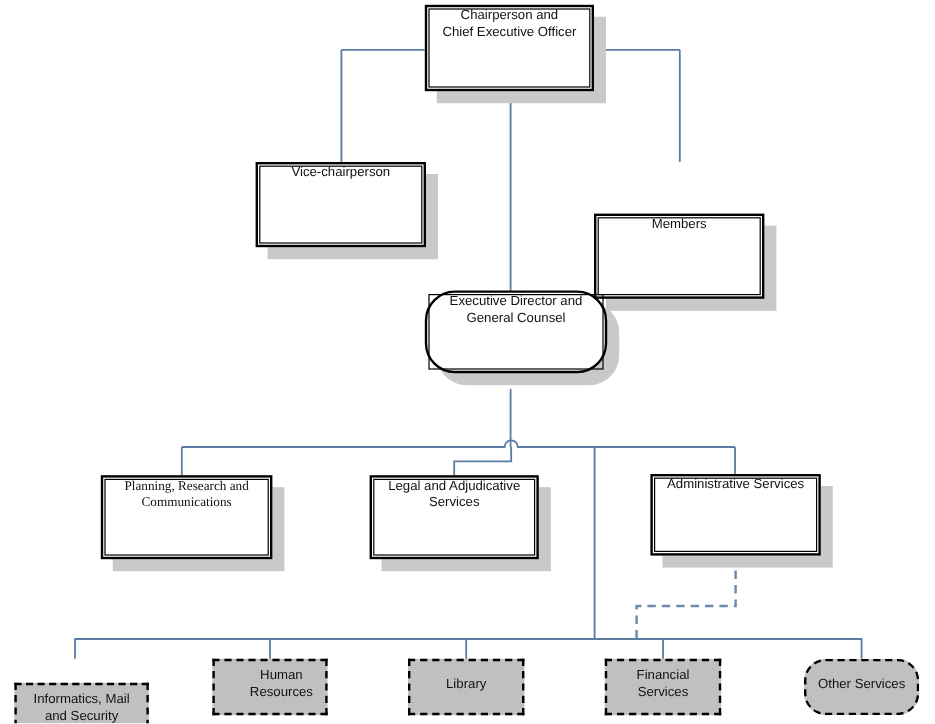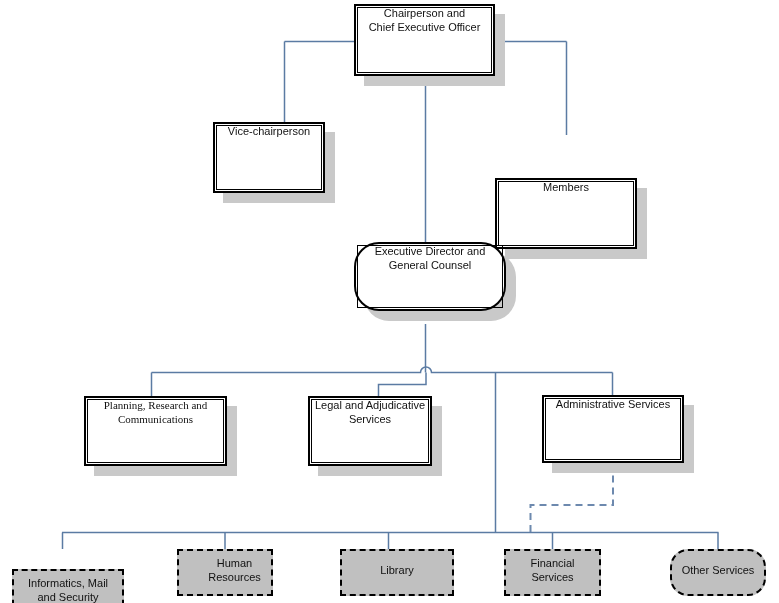--- a/index.html
+++ b/index.html
@@ -83,52 +83,52 @@
     <line x1="718" y1="532.5" x2="718" y2="549" stroke="#5b7ba3" stroke-width="1.5"></line>
 
     <path d="M613 463.5 V505 H530.5 V532" fill="none" stroke="#6d89ae" stroke-width="2" stroke-dasharray="7 5"></path>
   </svg>
 
   <div class="wbox" style="left:354px; top:4px; width:141px; height:72px;">
     <span class="lbl">Chairperson and
 Chief Executive Officer</span>
   </div>
 
-  <div class="wbox" style="left:213px; top:122px; width:112px; height:71px;">
+  <div class="wbox" style="left:213px; top:135px; width:142px; height:71px;">
     <span class="lbl">Vice-chairperson</span>
   </div>
   <div class="wbox" style="left:495px; top:135px; width:142px; height:71px;margin-top:43px;">
     <span class="lbl">Members</span>
   </div>
 
   <div class="wbox" style="left:354px; top:242px; width:152px; height:69px;border-radius:25px;">
     <span class="lbl">Executive Director and
 General Counsel</span>
   </div>
 
   <div class="wbox" style="left:84px; top:396px; width:143px; height:70px;font-family:Liberation Serif, serif;">
     <span class="lbl">Planning, Research and
 Communications</span>
   </div>
-  <div class="wbox" style="left:308px; top:396px; width:124px; height:70px;">
+  <div class="wbox" style="left:308px; top:396px; width:141px; height:70px;">
     <span class="lbl">Legal and Adjudicative
 Services</span>
   </div>
   <div class="wbox" style="left:542px; top:395px; width:142px; height:68px;">
     <span class="lbl">Administrative Services</span>
   </div>
 
   <div class="gbox" style="left:12px; top:549px; width:112px; height:47px;margin-top:20px;">
     <span class="lbl">Informatics, Mail
 and Security</span>
   </div>
   <div class="gbox" style="left:177px; top:549px; width:96px; height:47px;padding-left:19px;">
     <span class="lbl">Human Resources</span>
   </div>
-  <div class="gbox" style="left:340px; top:549px; width:114px; height:47px;">
+  <div class="gbox" style="left:340px; top:549px; width:97px; height:47px;">
     <span class="lbl">Library</span>
   </div>
   <div class="gbox" style="left:504px; top:549px; width:97px; height:47px;">
     <span class="lbl">Financial Services</span>
   </div>
   <div class="gbox" style="left:670px; top:549px; width:96px; height:47px;border-radius:18px;">
     <span class="lbl">Other Services</span>
   </div>
 
 </div>

